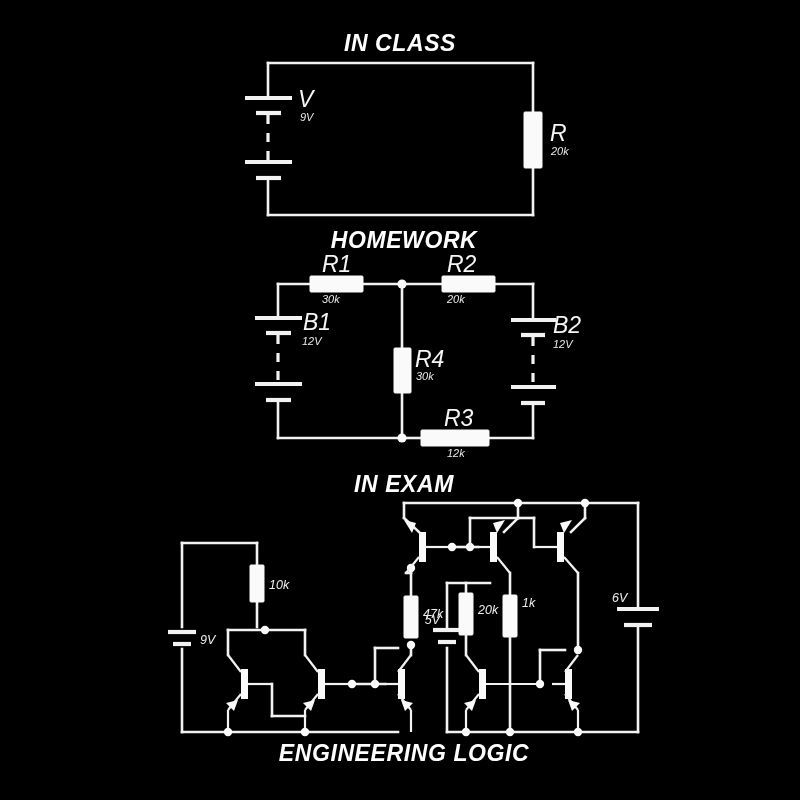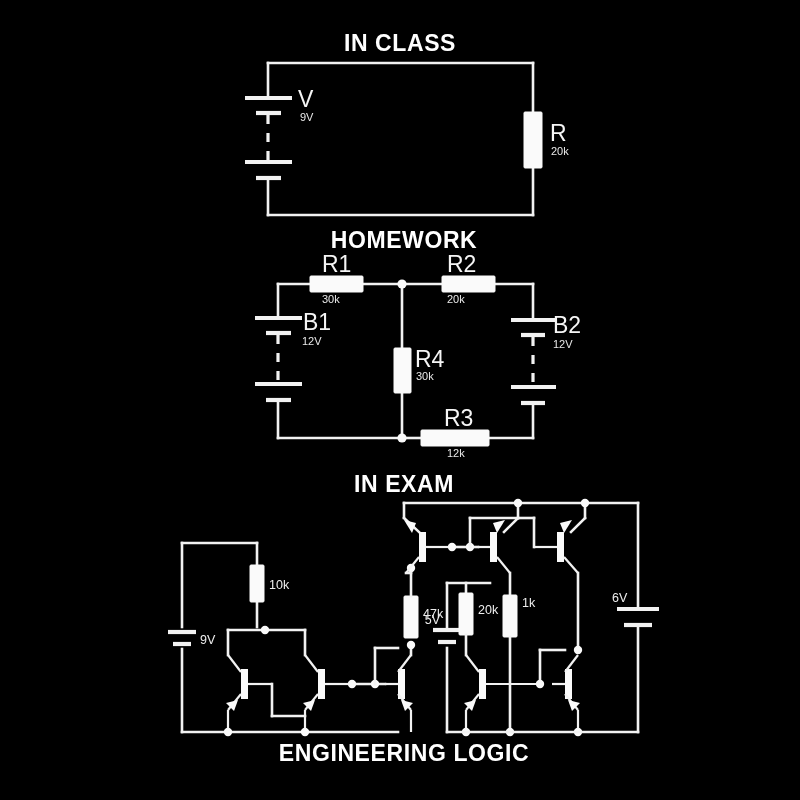--- a/index.html
+++ b/index.html
@@ -13,20 +13,21 @@
     height: 800px;
     overflow: hidden;
     font-family: "Liberation Sans", sans-serif;
     color: #ffffff;
   }
   #stage {
     position: relative;
     width: 800px;
     height: 800px;
     background: #000000;
+    font-style: italic;
   }
   #stage svg {
     display: block;
     width: 800px;
     height: 800px;
   }
   .wire {
     fill: none;
     stroke: #f2f2f2;
     stroke-width: 2.6;

